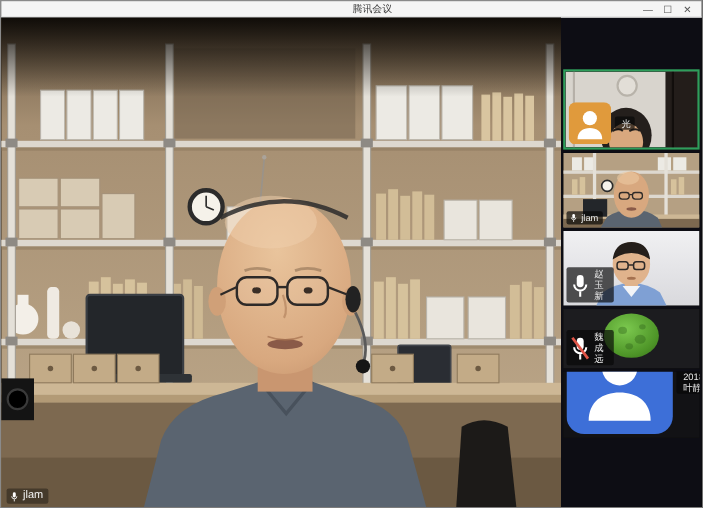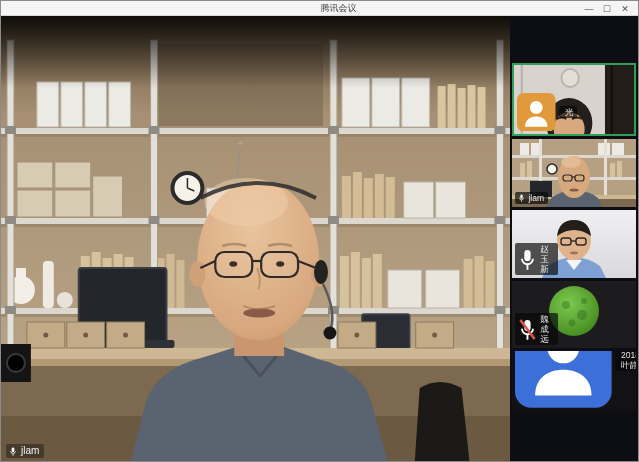--- a/index.html
+++ b/index.html
@@ -345,21 +345,21 @@
             <svg width="7" height="10" viewBox="0 0 12 14">
                 <rect x="4" y="1" width="4" height="7" rx="2" fill="#fff"></rect>
                 <path d="M2.5 6.5a3.5 3.5 0 0 0 7 0" fill="none" stroke="#fff" stroke-width="1.2"></path>
                 <line x1="6" y1="10.5" x2="6" y2="13.5" stroke="#fff" stroke-width="1.2"></line>
               </svg>
             <span>赵玉新</span>
           </span>
         </div>
       </div>
 
-      <div class="thumb" style="height:67px;">
+      <div class="thumb" style="height:54px;">
         <svg viewBox="0 0 124 67" preserveAspectRatio="none">
           <defs>
               <radialGradient id="grn" cx="0.4" cy="0.35" r="0.85">
                 <stop offset="0" stop-color="#7cc94f"></stop>
                 <stop offset="0.7" stop-color="#4d9427"></stop>
                 <stop offset="1" stop-color="#39701c"></stop>
               </radialGradient>
             </defs>
           <rect width="124" height="67" fill="#1c1c1f"></rect>
           <circle cx="62" cy="30" r="25" fill="url(#grn)"></circle>

